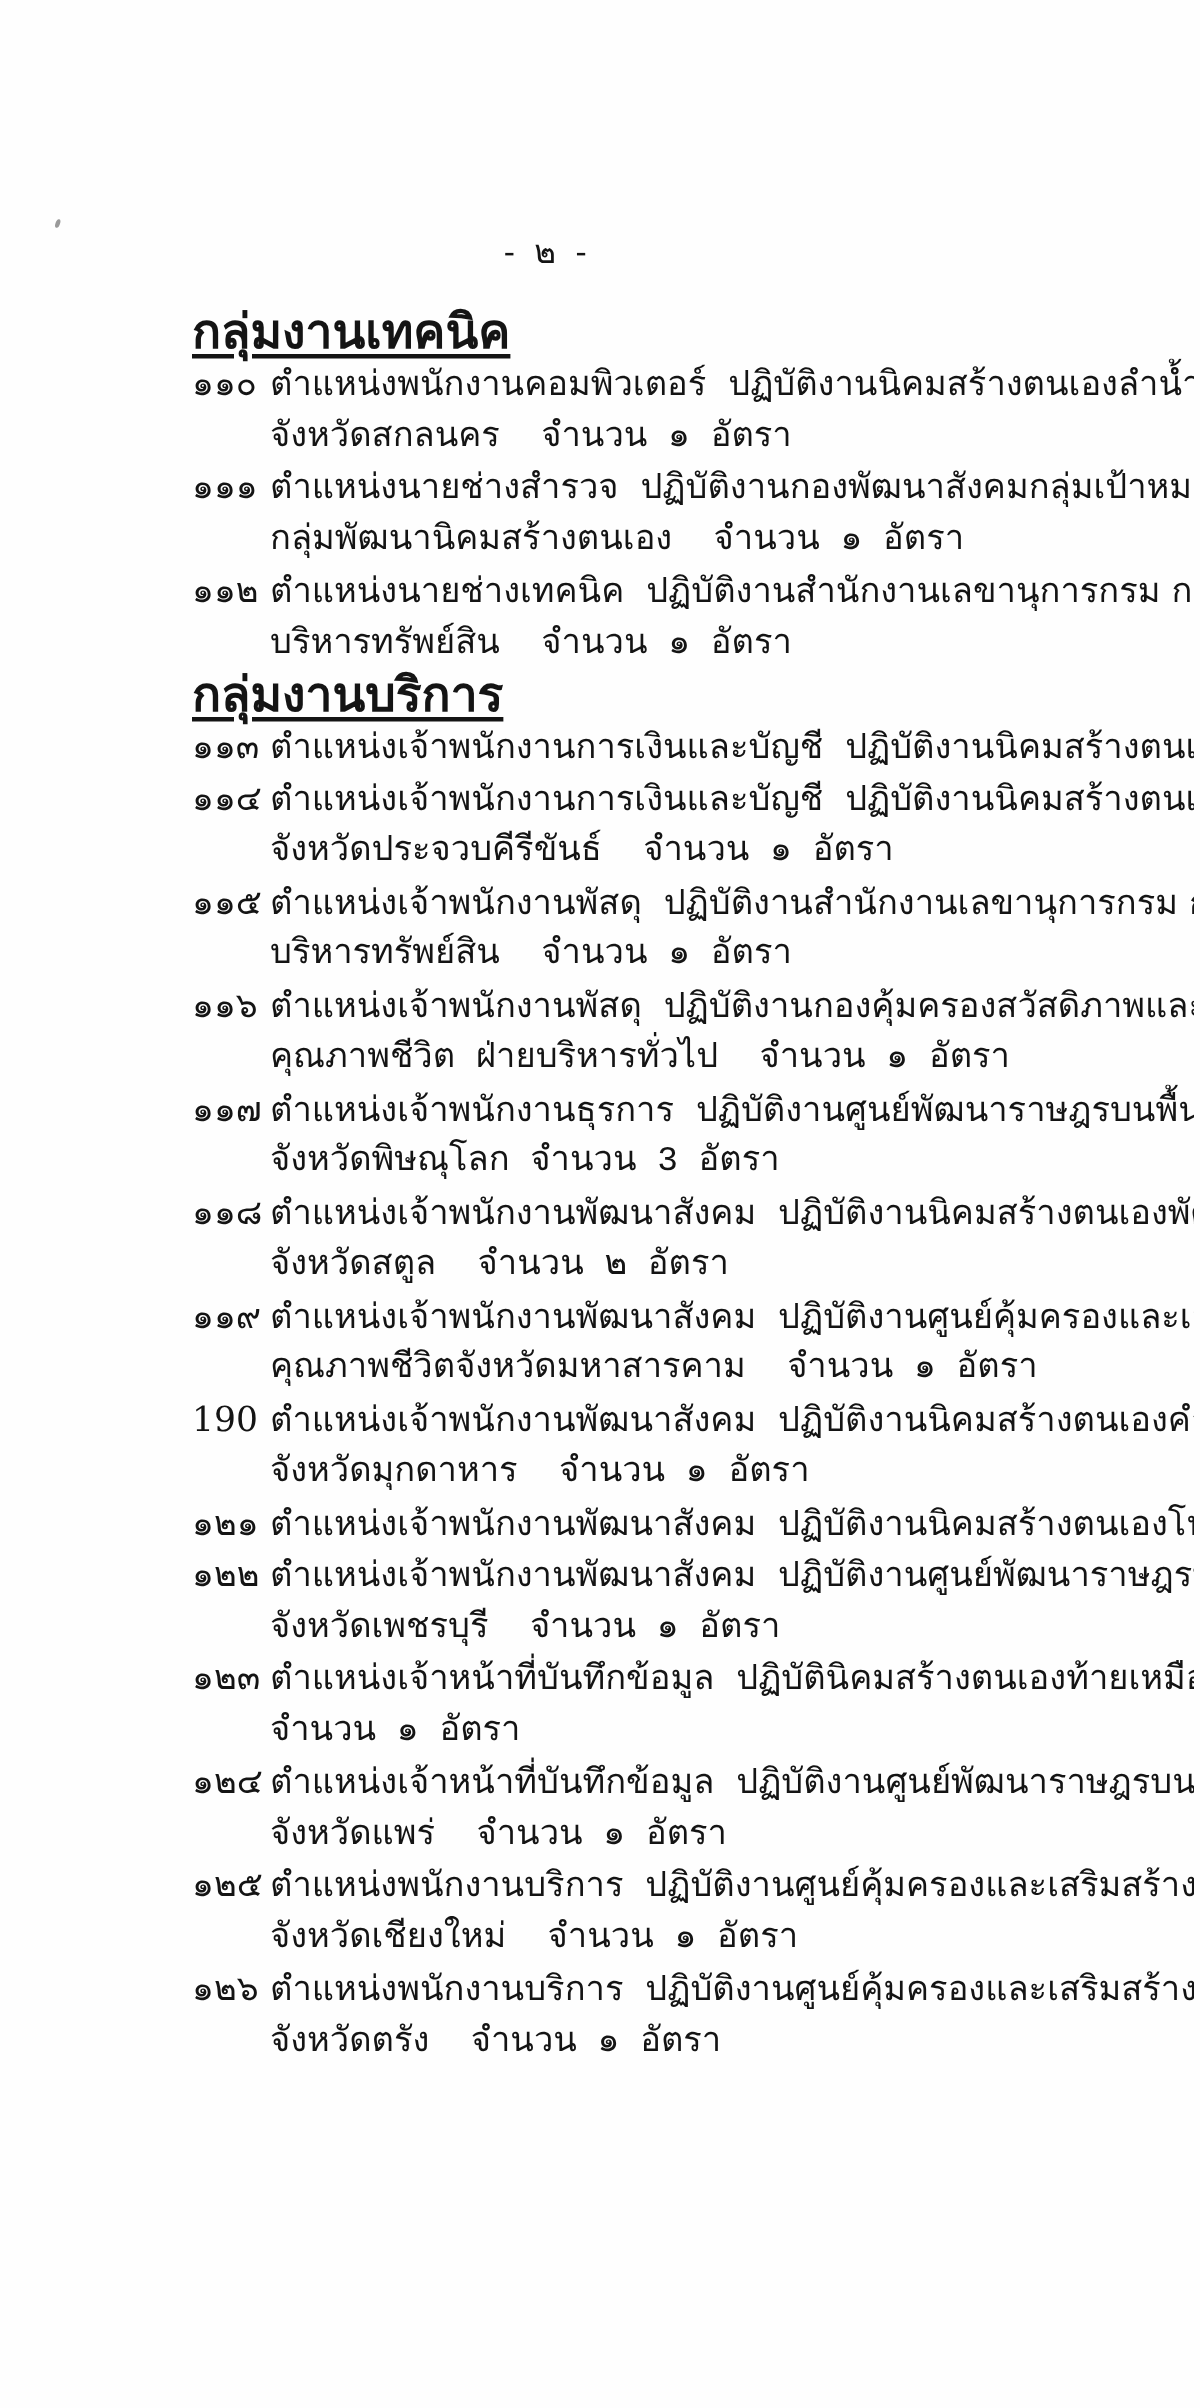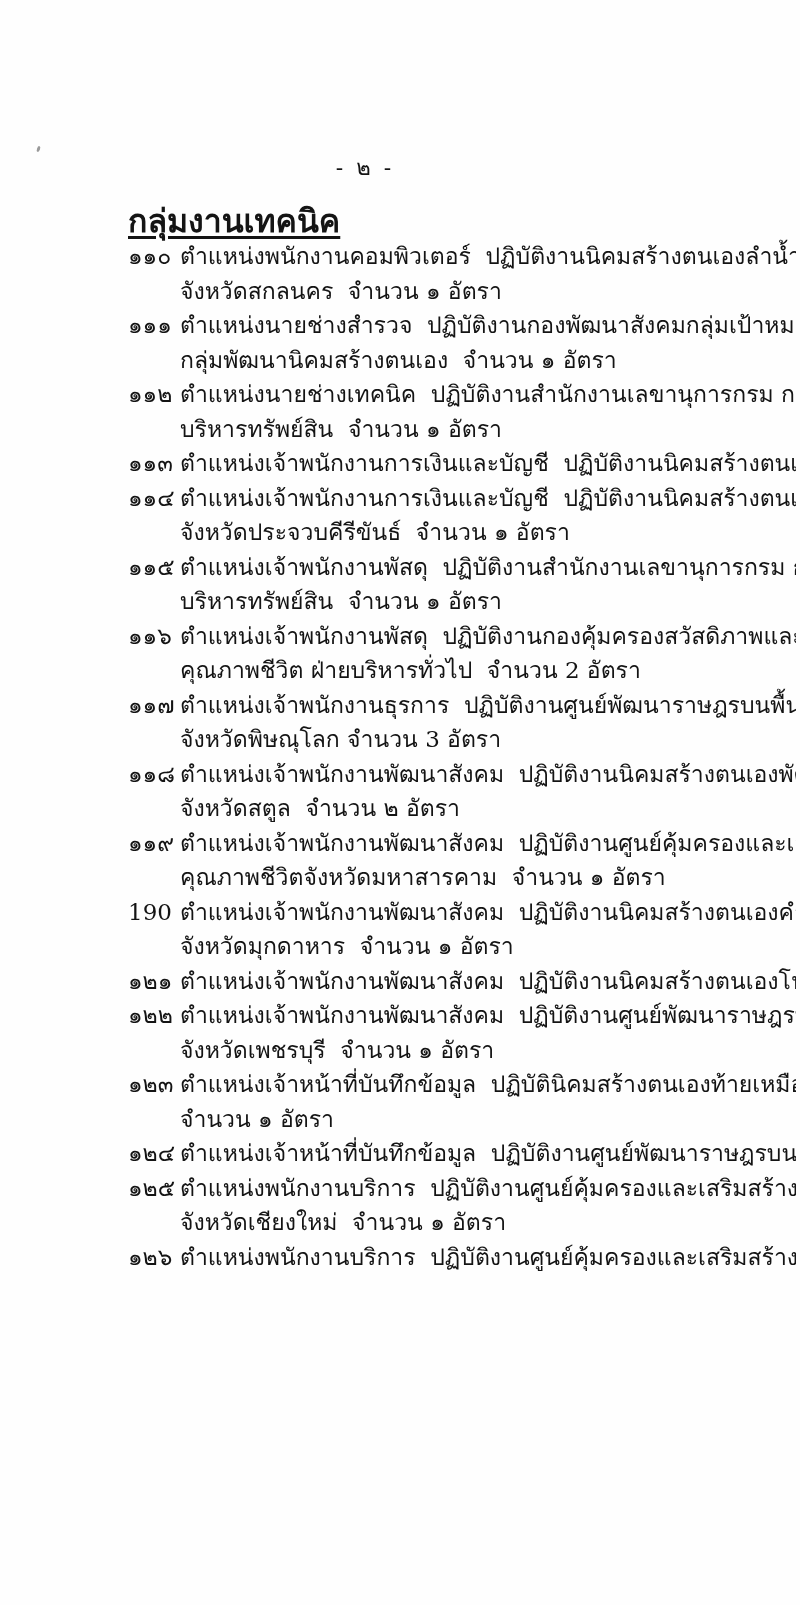--- a/index.html
+++ b/index.html
@@ -60,20 +60,21 @@
     flex: 1;
     white-space: pre;
     overflow: hidden;
   }
   .l2 {
     padding-left: 52px;
     line-height: 34.5px;
     font-size: 23px;
     white-space: pre;
     overflow: hidden;
+    font-family: Liberation Mono, monospace;
   }
 </style>
 </head>
 <body>
 
 <div class="page">
   <div class="speck"></div>
   <div class="pageno">- ๒ -</div>
 
   <div class="content">
@@ -97,20 +98,21 @@
     </div>
 
     <div class="item">
       <div class="l1">
         <span class="no">๑๑๒</span>
         <span class="t">ตำแหน่งนายช่างเทคนิค  ปฏิบัติงานสำนักงานเลขานุการกรม กลุ่มพัสดุและ</span>
       </div>
       <div class="l2">บริหารทรัพย์สิน  จำนวน ๑ อัตรา</div>
     </div>
 
+    <h2 class="sec">กลุ่มงานบริการ</h2>
 
     <div class="item">
       <div class="l1">
         <span class="no">๑๑๓</span>
         <span class="t">ตำแหน่งเจ้าพนักงานการเงินและบัญชี  ปฏิบัติงานนิคมสร้างตนเองขุนทะเล</span>
       </div>
     </div>
 
     <div class="item">
       <div class="l1">
@@ -126,21 +128,21 @@
         <span class="t">ตำแหน่งเจ้าพนักงานพัสดุ  ปฏิบัติงานสำนักงานเลขานุการกรม กลุ่มพัสดุและ</span>
       </div>
       <div class="l2">บริหารทรัพย์สิน  จำนวน ๑ อัตรา</div>
     </div>
 
     <div class="item">
       <div class="l1">
         <span class="no">๑๑๖</span>
         <span class="t">ตำแหน่งเจ้าพนักงานพัสดุ  ปฏิบัติงานกองคุ้มครองสวัสดิภาพและเสริมสร้าง</span>
       </div>
-      <div class="l2">คุณภาพชีวิต ฝ่ายบริหารทั่วไป  จำนวน 2 อัตรา</div>
+      <div class="l2">คุณภาพชีวิต ฝ่ายบริหารทั่วไป  จำนวน ๑ อัตรา</div>
     </div>
 
     <div class="item">
       <div class="l1">
         <span class="no">๑๑๗</span>
         <span class="t">ตำแหน่งเจ้าพนักงานธุรการ  ปฏิบัติงานศูนย์พัฒนาราษฎรบนพื้นที่สูง</span>
       </div>
       <div class="l2">จังหวัดพิษณุโลก จำนวน 3 อัตรา</div>
     </div>
 
@@ -189,31 +191,33 @@
         <span class="t">ตำแหน่งเจ้าหน้าที่บันทึกข้อมูล  ปฏิบัตินิคมสร้างตนเองท้ายเหมือง จังหวัดพังงา</span>
       </div>
       <div class="l2">จำนวน ๑ อัตรา</div>
     </div>
 
     <div class="item">
       <div class="l1">
         <span class="no">๑๒๔</span>
         <span class="t">ตำแหน่งเจ้าหน้าที่บันทึกข้อมูล  ปฏิบัติงานศูนย์พัฒนาราษฎรบนพื้นที่สูง</span>
       </div>
+      <div class="l2">จังหวัดแพร่  จำนวน ๑ อัตรา</div>
     </div>
 
     <div class="item">
       <div class="l1">
         <span class="no">๑๒๕</span>
         <span class="t">ตำแหน่งพนักงานบริการ  ปฏิบัติงานศูนย์คุ้มครองและเสริมสร้างคุณภาพชีวิต</span>
       </div>
       <div class="l2">จังหวัดเชียงใหม่  จำนวน ๑ อัตรา</div>
     </div>
 
     <div class="item">
       <div class="l1">
         <span class="no">๑๒๖</span>
         <span class="t">ตำแหน่งพนักงานบริการ  ปฏิบัติงานศูนย์คุ้มครองและเสริมสร้างคุณภาพชีวิต</span>
       </div>
+      <div class="l2">จังหวัดตรัง  จำนวน ๑ อัตรา</div>
     </div>
 
   </div>
 </div>
 
 </body></html>

